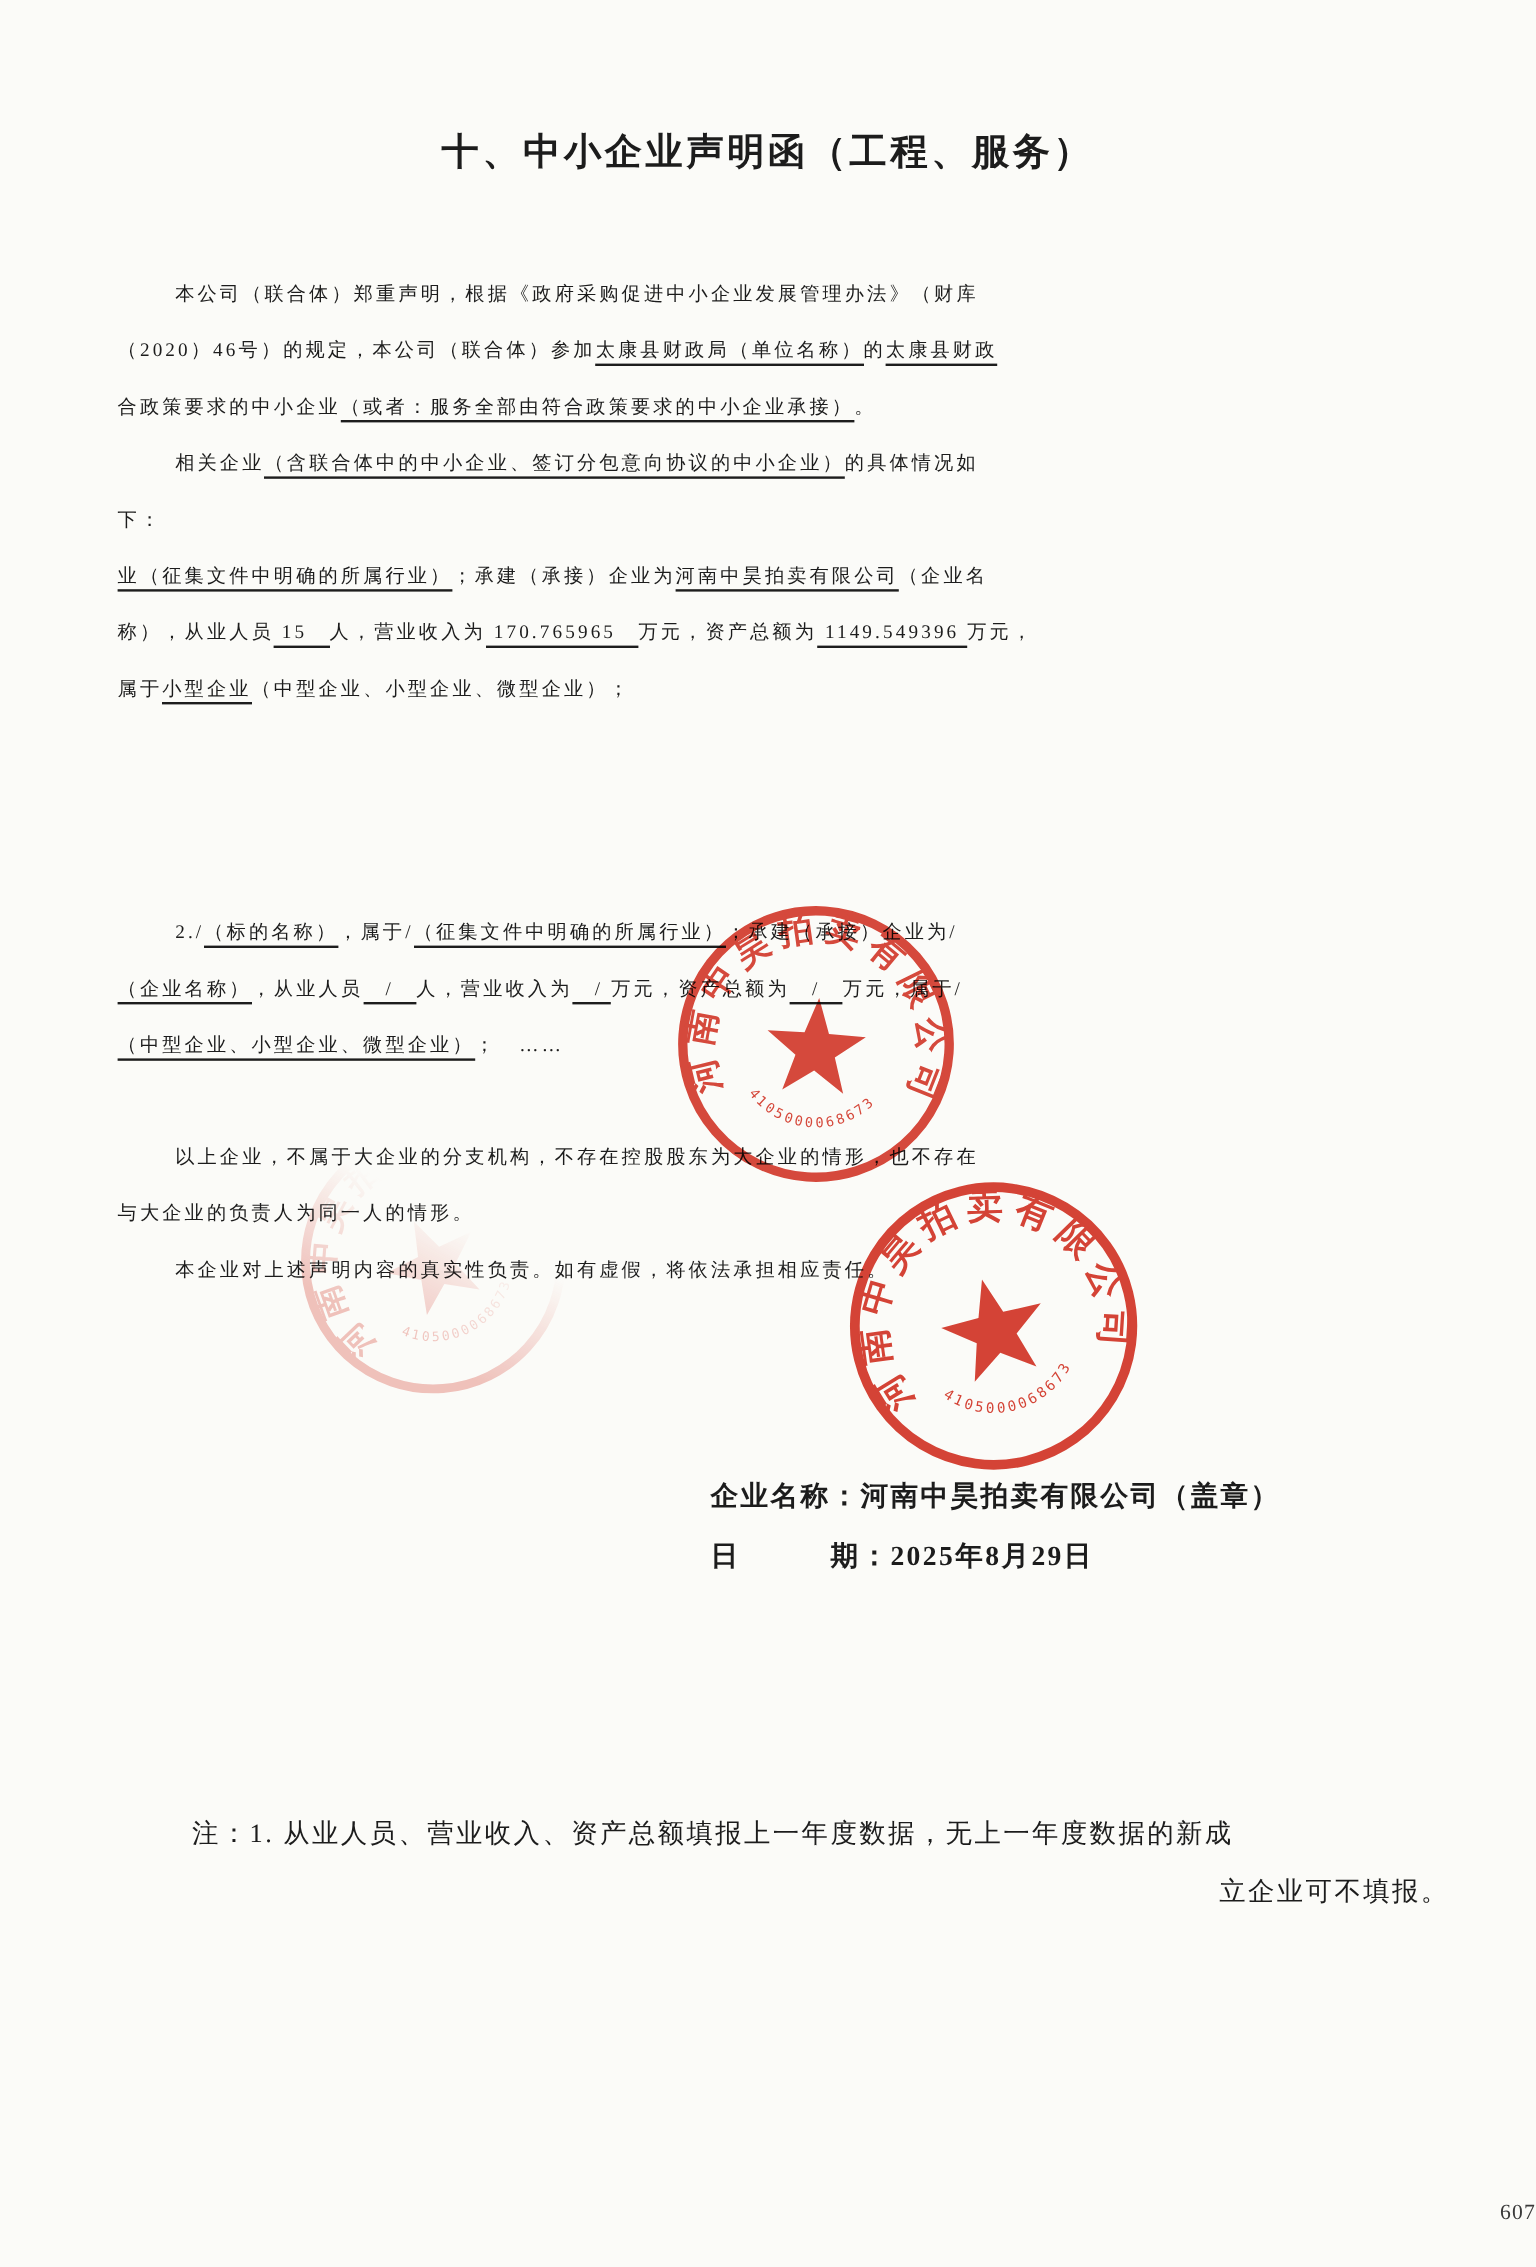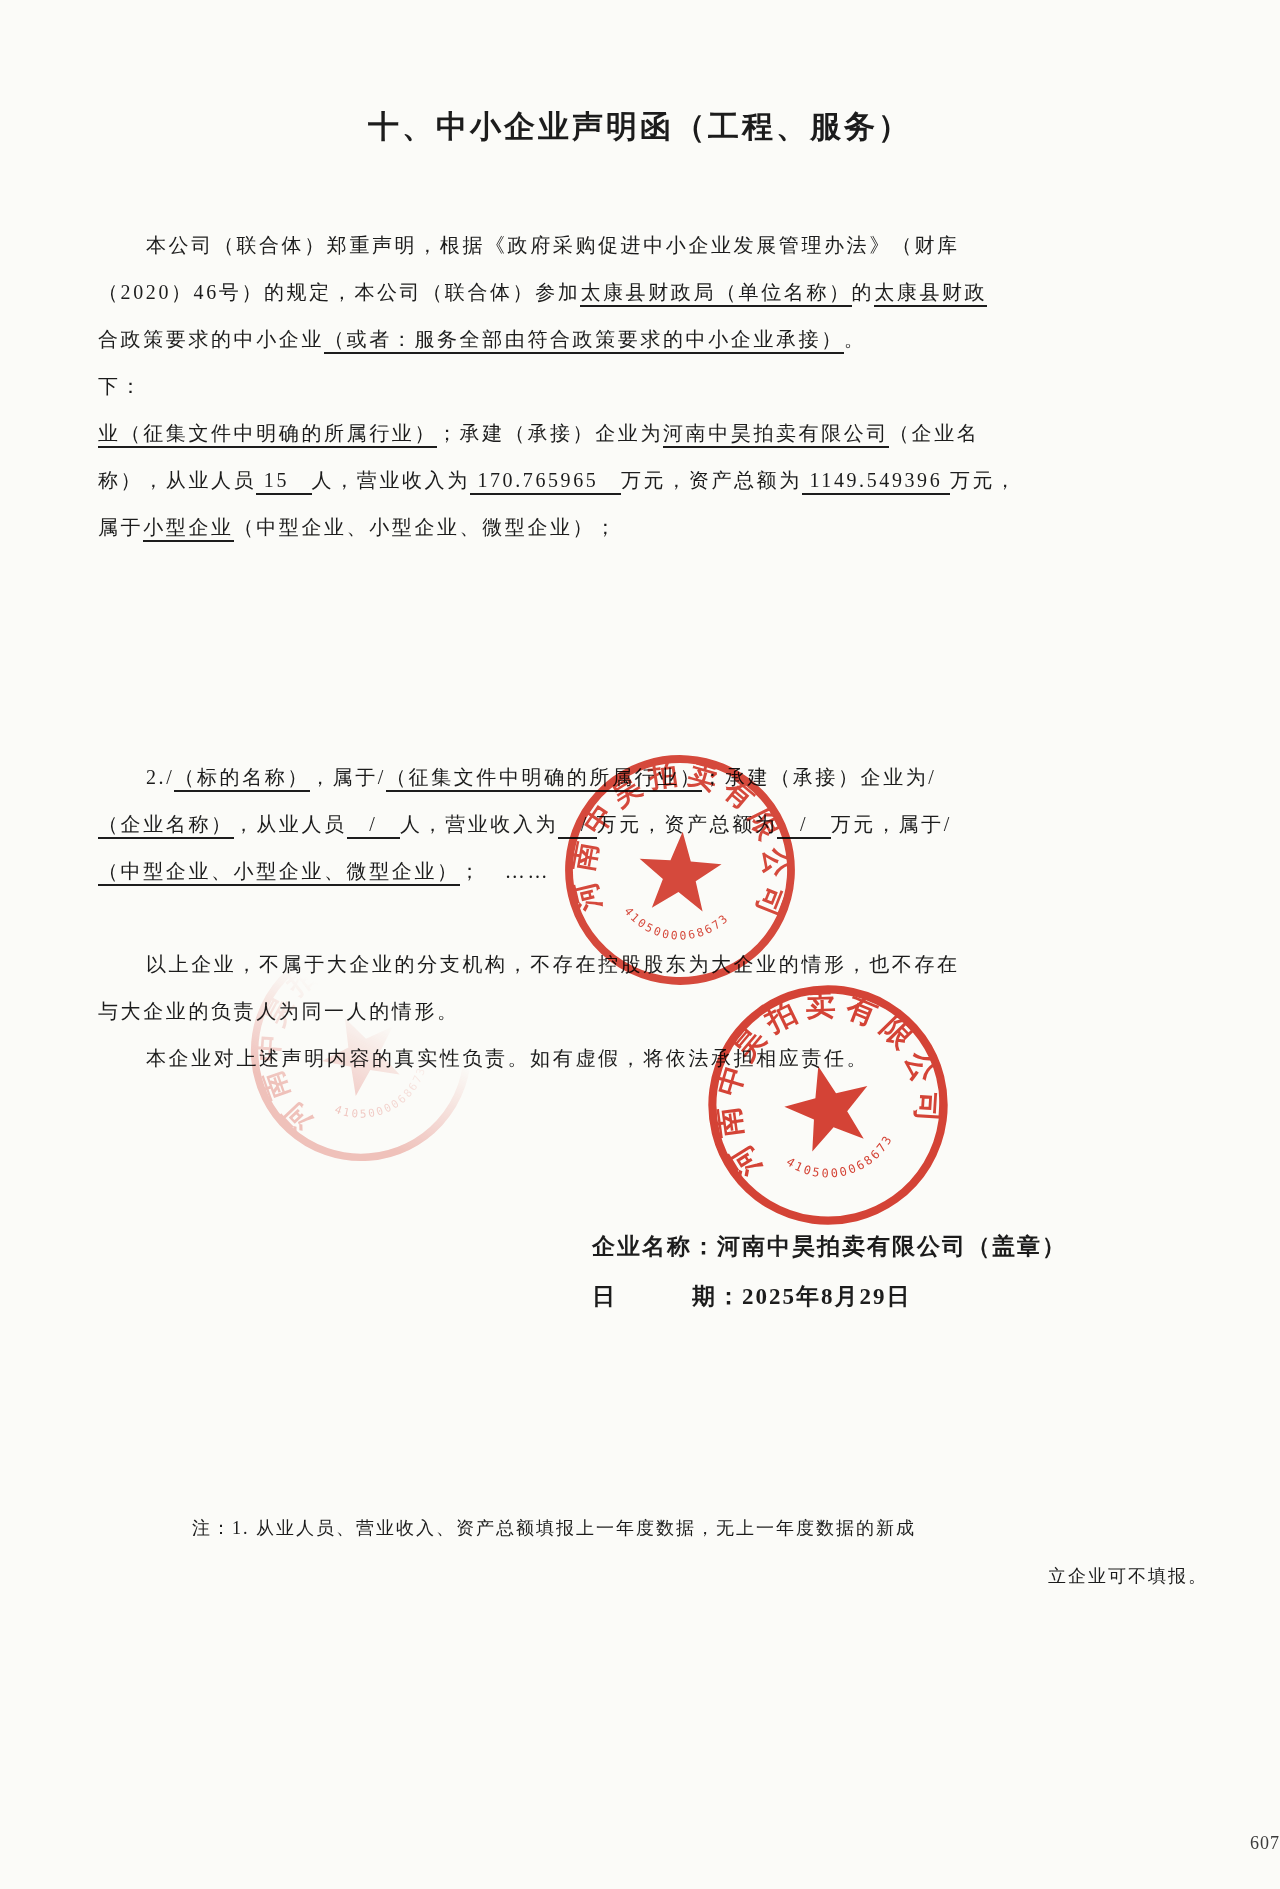--- a/index.html
+++ b/index.html
@@ -7,30 +7,30 @@
     width:1280px;height:1889px;position:relative;overflow:hidden;
     background:#fbfbf8;
     font-family:"Liberation Serif","DejaVu Serif",serif;
     color:#1c1c1c;
   }
   .title{
     position:absolute;top:106px;left:0;width:100%;
     text-align:center;font-size:31px;font-weight:700;letter-spacing:3px;margin:0;
   }
   .block{position:absolute;left:98px;width:1110px;}
-  .ln{height:47px;line-height:47px;white-space:nowrap;font-size:20px;letter-spacing:2.6px;}
+  .ln{height:47px;line-height:47px;white-space:nowrap;font-size:16px;letter-spacing:2.6px;}
   .ind{text-indent:48px;}
   .u{border-bottom:2px solid #1d1d1d;padding-bottom:2px;}
   .b1{top:222px;}
   .b2{top:754px;}
   .b3{top:941px;}
   .sig{position:absolute;left:592px;top:1222px;font-weight:700;}
   .sig .ln{height:50px;line-height:50px;font-size:23px;letter-spacing:2px;}
   .notes{top:1504px;}
-  .notes .ln{height:48px;line-height:48px;font-size:18px;letter-spacing:2px;margin-left:32px;}
+  .notes .ln{height:48px;line-height:48px;font-size:22px;letter-spacing:2px;}
   .ind2{text-indent:62px;}
   .ind-sm{text-indent:8px;text-align:right;}
   .pageno{position:absolute;top:1833px;left:0;width:100%;text-align:right;
     font-size:18px;letter-spacing:1px;color:#3a3a3a;}
   .seal-mount{position:absolute;mix-blend-mode:multiply;}
   .seal-a{left:560px;top:750px;width:240px;height:240px;transform:rotate(4deg);opacity:.92;}
   .seal-b{left:703px;top:980px;width:250px;height:250px;transform:rotate(-14deg);opacity:.95;}
   .seal-c{left:246px;top:936px;width:230px;height:230px;transform:rotate(-26deg);opacity:.30;
     -webkit-mask-image:linear-gradient(55deg,#000 28%,transparent 62%);
     mask-image:linear-gradient(55deg,#000 28%,transparent 62%);}
@@ -40,20 +40,21 @@
 </style>
 </head>
 <body>
 
 <h1 class="title">十、中小企业声明函（工程、服务）</h1>
 
 <div class="block b1">
   <div class="ln ind"><span>本公司（联合体）郑重声明，根据《政府采购促进中小企业发展管理办法》（财库</span></div>
   <div class="ln"><span>（2020）46号）的规定，本公司（联合体）参加</span><span class="u">太康县财政局（单位名称）</span><span>的</span><span class="u">太康县财政</span></div>
   <div class="ln"><span>合政策要求的中小企业</span><span class="u">（或者：服务全部由符合政策要求的中小企业承接）</span><span>。</span></div>
+  <div class="ln ind"><span>相关企业</span><span class="u">（含联合体中的中小企业、签订分包意向协议的中小企业）</span><span>的具体情况如</span></div>
   <div class="ln"><span>下：</span></div>
   <div class="ln"><span class="u">业（征集文件中明确的所属行业）</span><span>；承建（承接）企业为</span><span class="u">河南中昊拍卖有限公司</span><span>（企业名</span></div>
   <div class="ln"><span>称），从业人员</span><span class="u"> 15　</span><span>人，营业收入为</span><span class="u"> 170.765965　</span><span>万元，资产总额为</span><span class="u"> 1149.549396 </span><span>万元，</span></div>
   <div class="ln"><span>属于</span><span class="u">小型企业</span><span>（中型企业、小型企业、微型企业）；</span></div>
 </div>
 
 <div class="block b2">
   <div class="ln ind"><span>2./</span><span class="u">（标的名称）</span><span>，属于/</span><span class="u">（征集文件中明确的所属行业）</span><span>；承建（承接）企业为/</span></div>
   <div class="ln"><span class="u">（企业名称）</span><span>，从业人员</span><span class="u">　/　</span><span>人，营业收入为</span><span class="u">　/ </span><span>万元，资产总额为</span><span class="u">　/　</span><span>万元，属于/</span></div>
   <div class="ln"><span class="u">（中型企业、小型企业、微型企业）</span><span>；　……</span></div>

